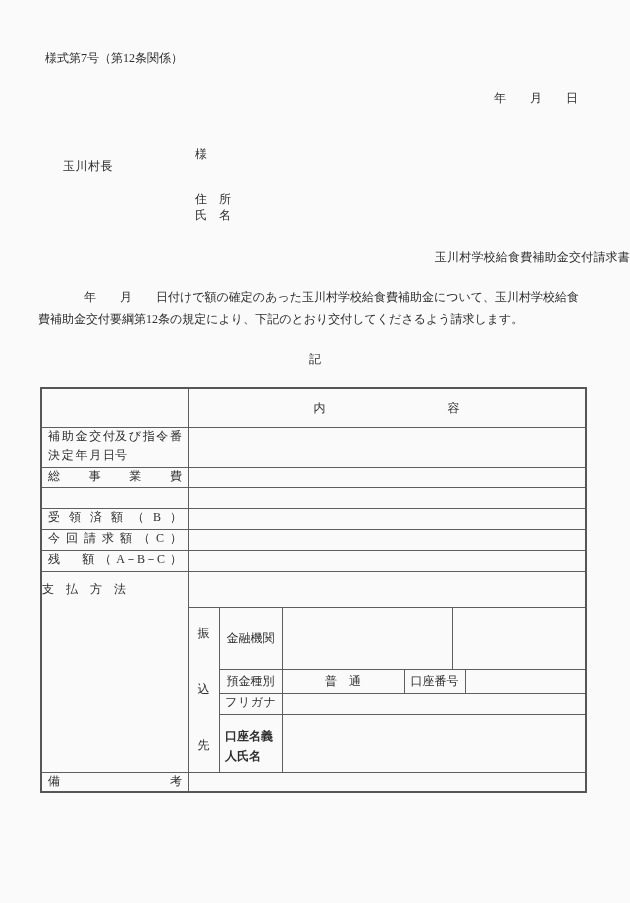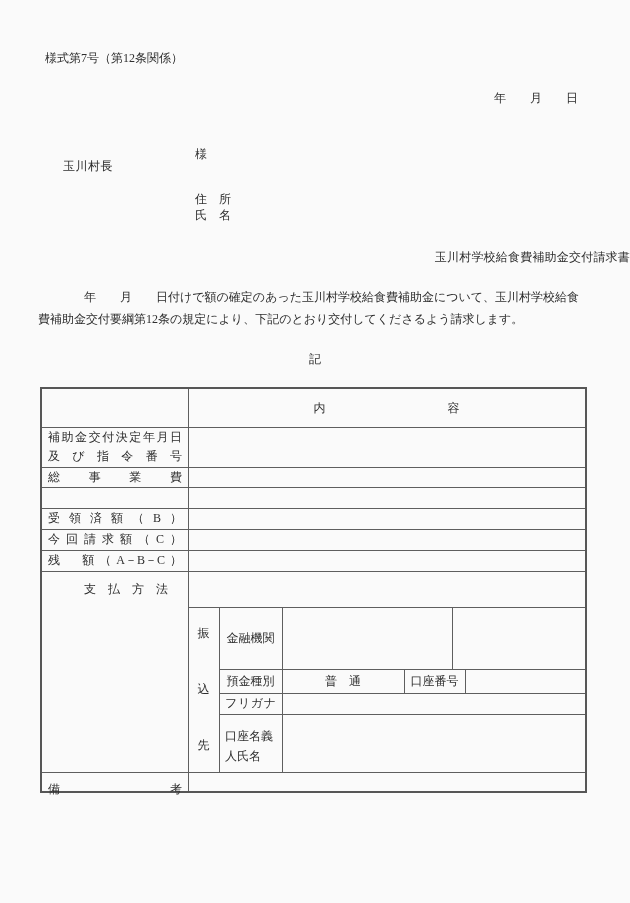--- a/index.html
+++ b/index.html
@@ -12,21 +12,21 @@
   .abs{position:absolute;}
   .t12{font-size:12px;line-height:12px;white-space:pre;}
   
   #doc-table{
     position:absolute;left:40px;top:387px;width:547px;height:406px;
     border:2px solid #565656;box-sizing:border-box;
   }
   .hl{position:absolute;height:1px;background:#5e5e5e;}
   .vl{position:absolute;width:1px;background:#5e5e5e;}
   .cell{position:absolute;box-sizing:border-box;font-size:12px;}
-  .labelcell{left:0;width:146px;padding:0 6px;display:flex;flex-direction:column;justify-content:center;}
+  .labelcell{left:0;width:146px;padding:0 6px;display:flex;flex-direction:row;justify-content:center;}
   .jline{width:100%;text-align:justify;text-align-last:justify;line-height:19px;}
   .cflex{display:flex;align-items:center;justify-content:center;}
 </style>
 </head>
 <body>
 
 <div class="abs t12" style="left:45px;top:52px;">様式第7号（第12条関係）</div>
 <div class="abs t12" style="right:52px;top:92px;">年　　月　　日</div>
 
 <div class="abs t12" style="left:63px;top:148px;letter-spacing:0.5px;margin-top:12px;">玉川村長</div>
@@ -86,21 +86,21 @@
     <div class="jline">残　額（A－B－C）</div>
   </div>
 
   <div class="cell" style="left:146px;top:38px;width:397px;height:40px;"></div>
   <div class="cell" style="left:146px;top:78px;width:397px;height:20px;"></div>
   <div class="cell" style="left:146px;top:98px;width:397px;height:21px;"></div>
   <div class="cell" style="left:146px;top:119px;width:397px;height:21px;"></div>
   <div class="cell" style="left:146px;top:140px;width:397px;height:21px;"></div>
   <div class="cell" style="left:146px;top:161px;width:397px;height:21px;"></div>
 
-  <div class="cell" style="left:0;top:182px;width:146px;height:201px;padding-top:10px;padding-right:20px;text-align:right;">
+  <div class="cell" style="left:0;top:182px;width:146px;height:201px;padding-top:10px;padding-right:20px;text-align:left;">
     <span>支　払　方　法</span>
   </div>
   <div class="cell" style="left:146px;top:182px;width:397px;height:36px;"></div>
 
   <div class="cell" style="left:146px;top:218px;width:31px;height:165px;padding:18px 0;display:flex;flex-direction:column;justify-content:space-between;align-items:center;">
     <span>振</span>
     <span>込</span>
     <span>先</span>
   </div>
 
@@ -119,21 +119,21 @@
   <div class="cell cflex" style="left:362px;top:280px;width:61px;height:24px;">
     <span>口座番号</span>
   </div>
   <div class="cell" style="left:423px;top:280px;width:120px;height:24px;"></div>
 
   <div class="cell labelcell" style="left:177px;top:304px;width:63px;height:21px;">
     <div class="jline">フリガナ</div>
   </div>
   <div class="cell" style="left:240px;top:304px;width:303px;height:21px;"></div>
 
-  <div class="cell" style="left:177px;top:325px;width:63px;height:58px;padding:12px 0 0 6px;line-height:20px;">
+  <div class="cell" style="left:177px;top:325px;width:63px;height:58px;padding:12px 0 0 6px;line-height:20px;font-weight:bold;">
     <div>口座名義</div>
     <div>人氏名</div>
   </div>
   <div class="cell" style="left:240px;top:325px;width:303px;height:58px;"></div>
 
   <div class="cell labelcell" style="top:383px;height:34px;">
     <div class="jline">
       <span>備</span><span>考</span>
     </div>
   </div>

